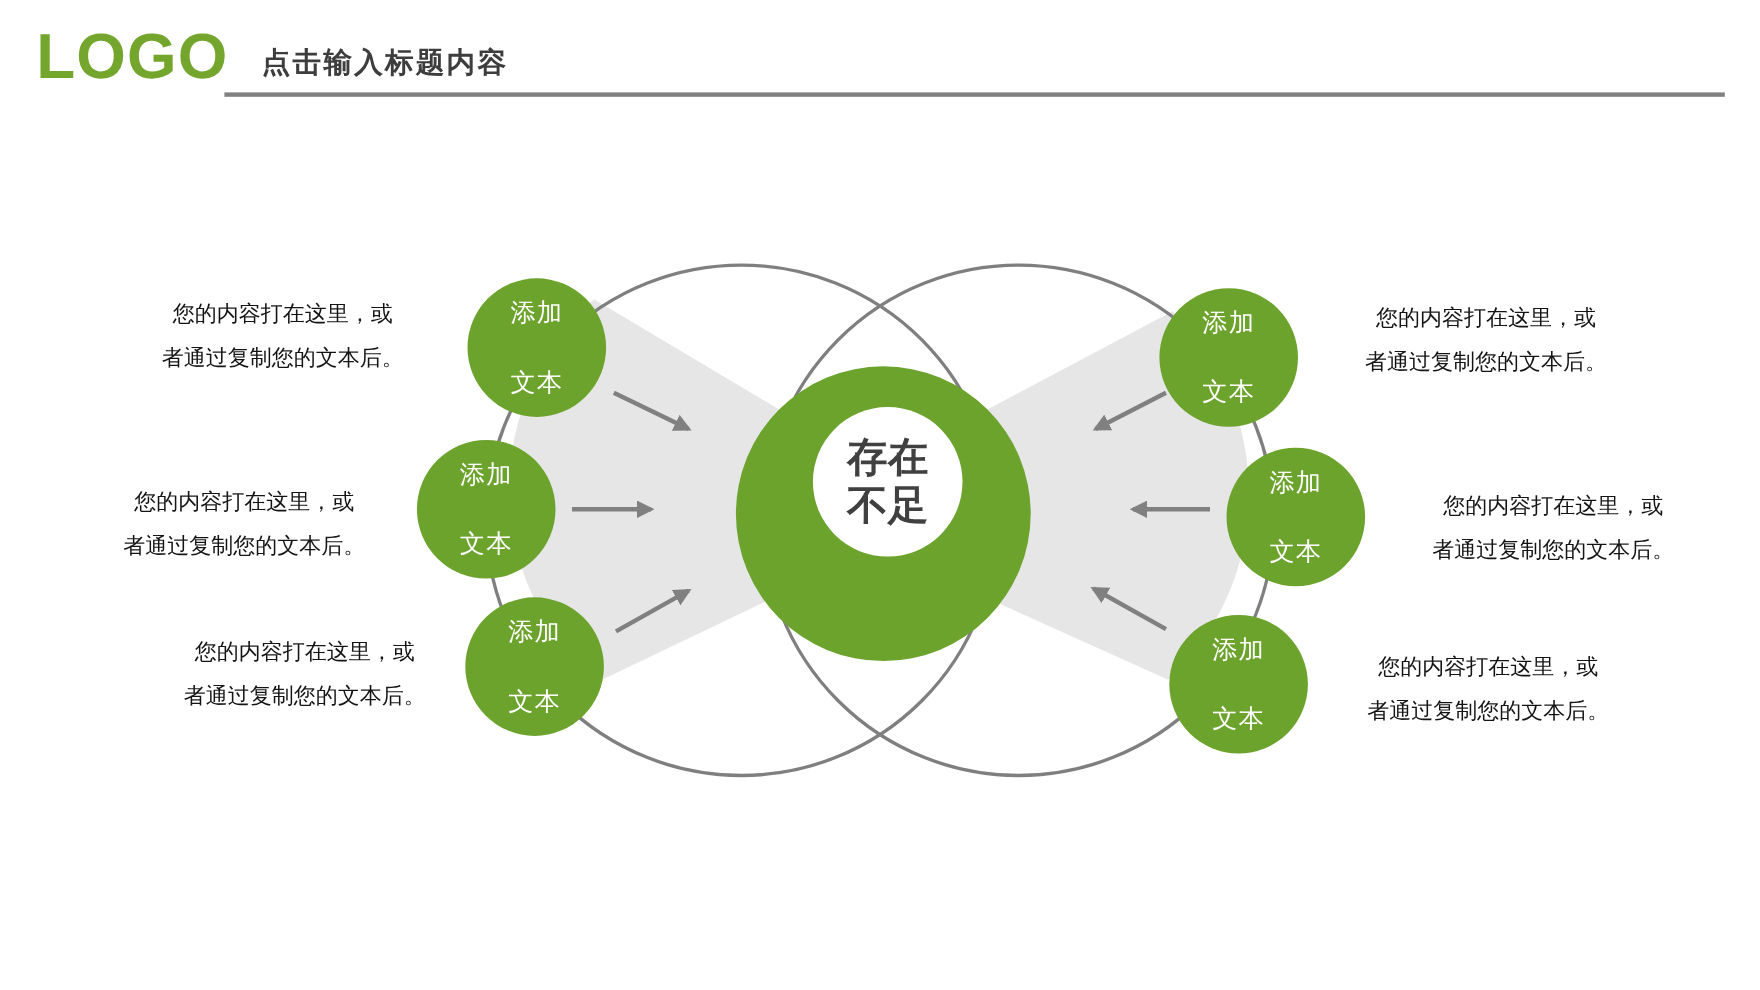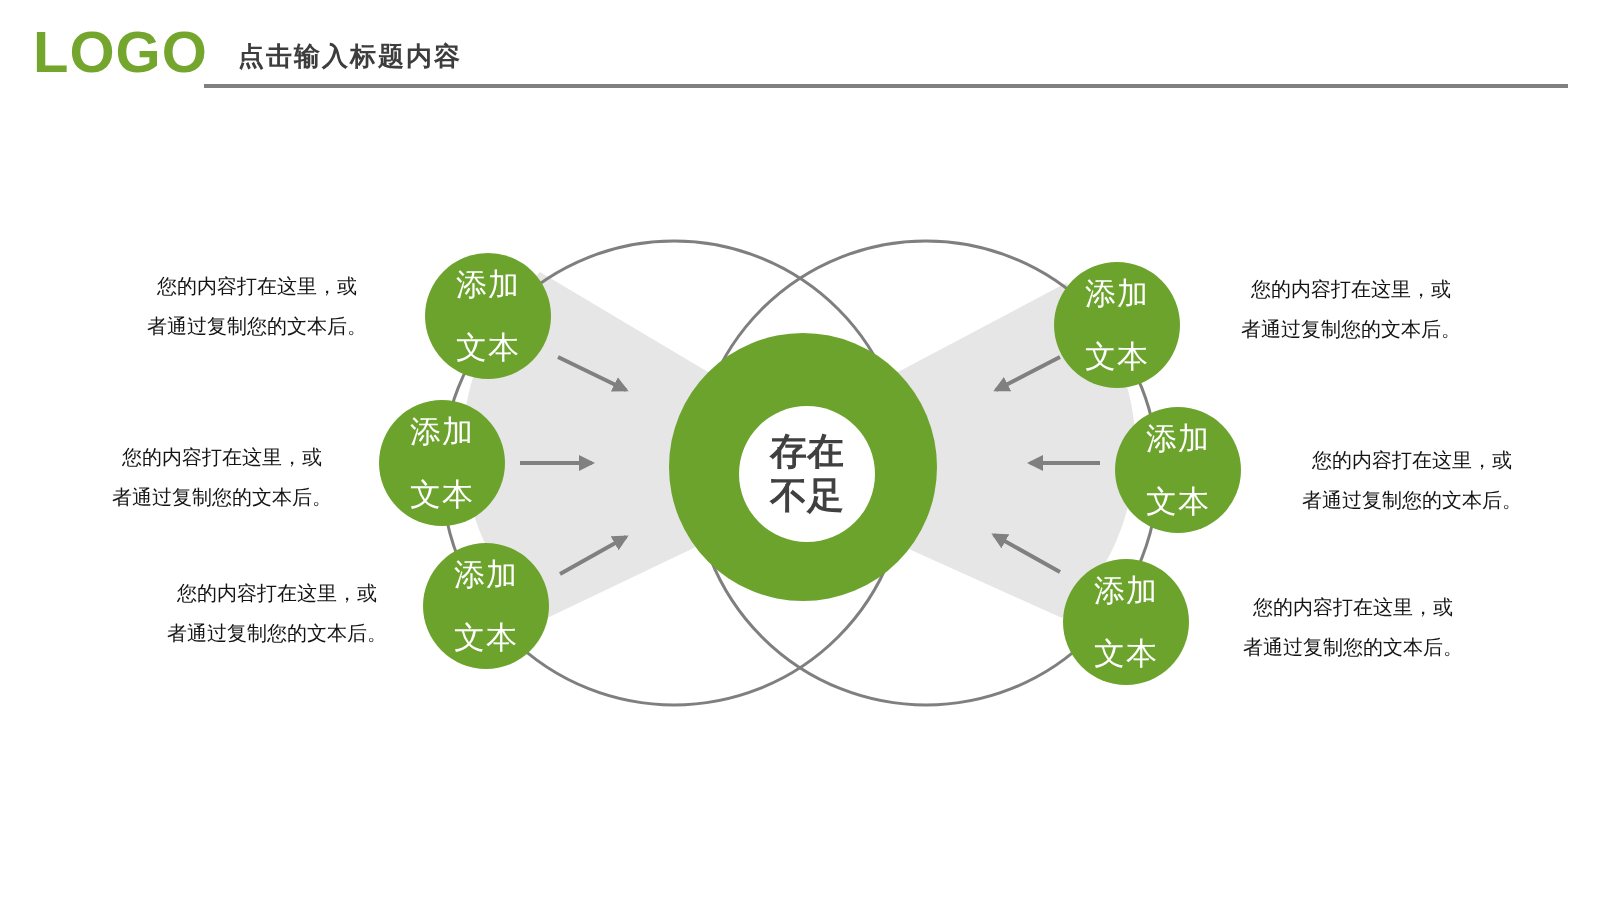--- a/index.html
+++ b/index.html
@@ -19,29 +19,29 @@
   #header-divider{
     position:absolute;left:204px;top:84px;width:1364px;height:4px;background:#808080;
   }
   
   #diagram-svg{position:absolute;left:0;top:0;z-index:1;}
   
   .node{
     position:absolute;width:126px;height:126px;border-radius:50%;
     background:#6CA32C;z-index:2;display:flex;flex-direction:column;
     align-items:center;justify-content:center;color:#ffffff;
-    font-size:31px;line-height:39px;text-align:center;letter-spacing:1px;gap:24px;
+    font-size:23px;line-height:39px;text-align:center;letter-spacing:1px;gap:24px;
   }
   
   #center-donut{
     position:absolute;left:669px;top:333px;width:268px;height:268px;
     border-radius:50%;background:#6CA32C;z-index:2;
   }
   #center-donut-hole{
-    position:absolute;left:739px;top:406px;width:136px;height:136px;
+    position:absolute;left:739px;top:370px;width:136px;height:136px;
     border-radius:50%;background:#ffffff;z-index:3;display:flex;flex-direction:column;
     align-items:center;justify-content:center;font-size:37px;font-weight:bold;
     color:#404040;line-height:44px;text-align:center;
   }
   
   .note{
     position:absolute;width:340px;height:80px;z-index:4;display:flex;
     flex-direction:column;align-items:center;justify-content:flex-end;
     font-size:20px;line-height:40px;color:#141414;text-align:center;white-space:nowrap;
   }

